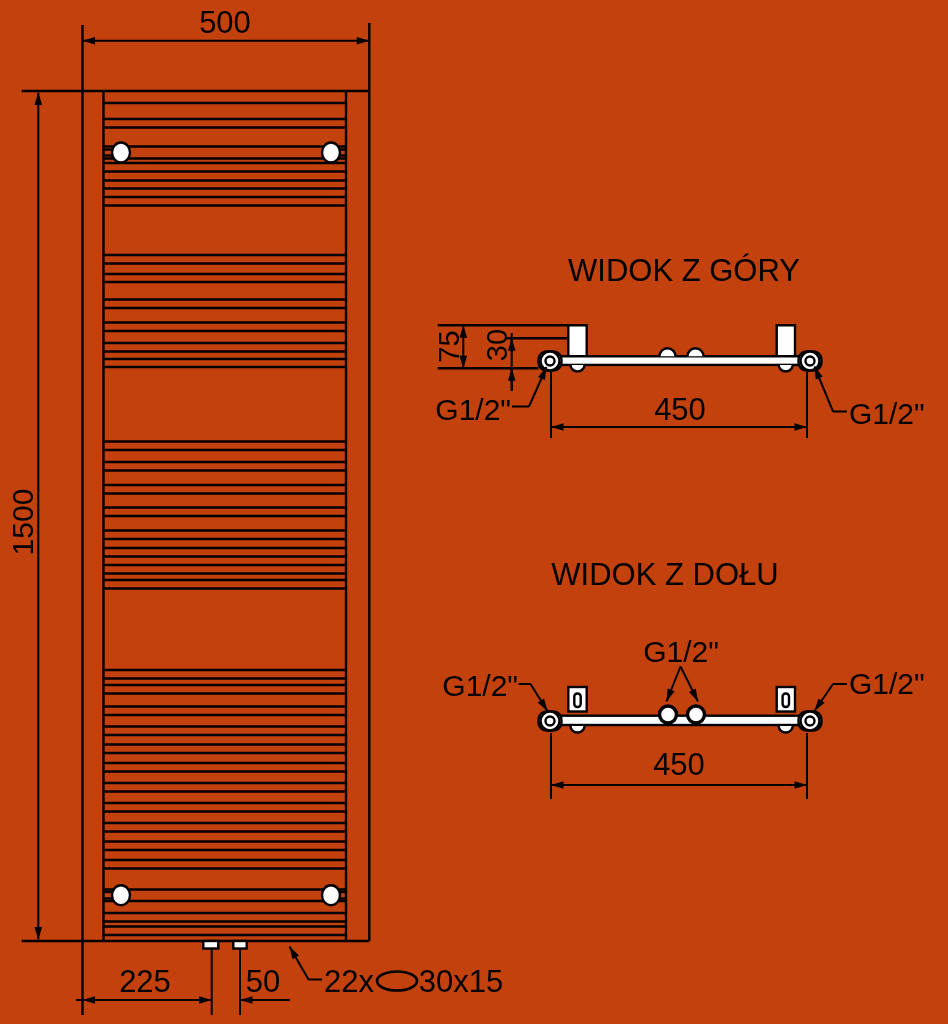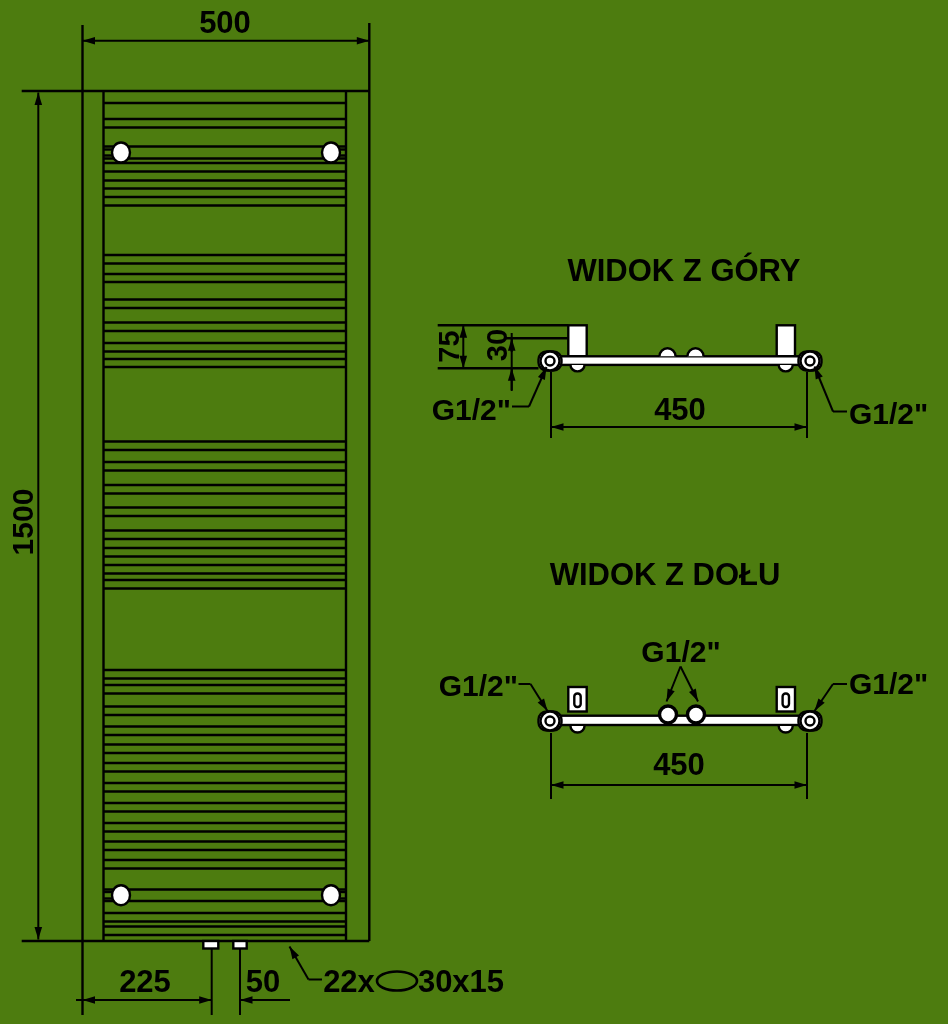--- a/index.html
+++ b/index.html
@@ -1,16 +1,16 @@
 <!DOCTYPE html>
 <html><head>
 <meta charset="utf-8">
 <style>
   html,body{margin:0;padding:0;background:#ffffff;}
-  .stage{width:948px;height:1024px;position:relative;background:#4d7c0f;font-weight:bold;}
+  .stage{width:948px;height:1024px;position:relative;background:#c2410c;}
   svg text{font-family:"Liberation Sans",sans-serif;fill:#000;}
   .ln{stroke:#000;stroke-width:2.4;fill:none;stroke-linecap:butt;}
   .dim{stroke:#000;stroke-width:2;fill:none;}
   .shape{fill:#fff;stroke:#000;stroke-width:2.4;}
   .thick{fill:#fff;stroke:#000;stroke-width:3.4;}
   .t31{font-size:31px;}
   .t30{font-size:30px;}
   .t29{font-size:29px;}
   .mid{text-anchor:middle;}
   .end{text-anchor:end;}

